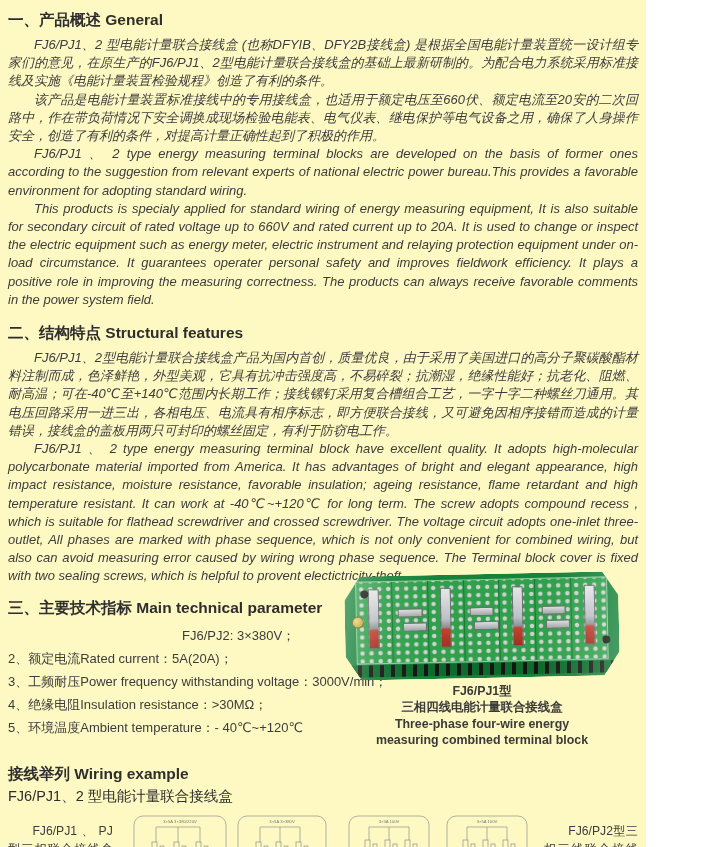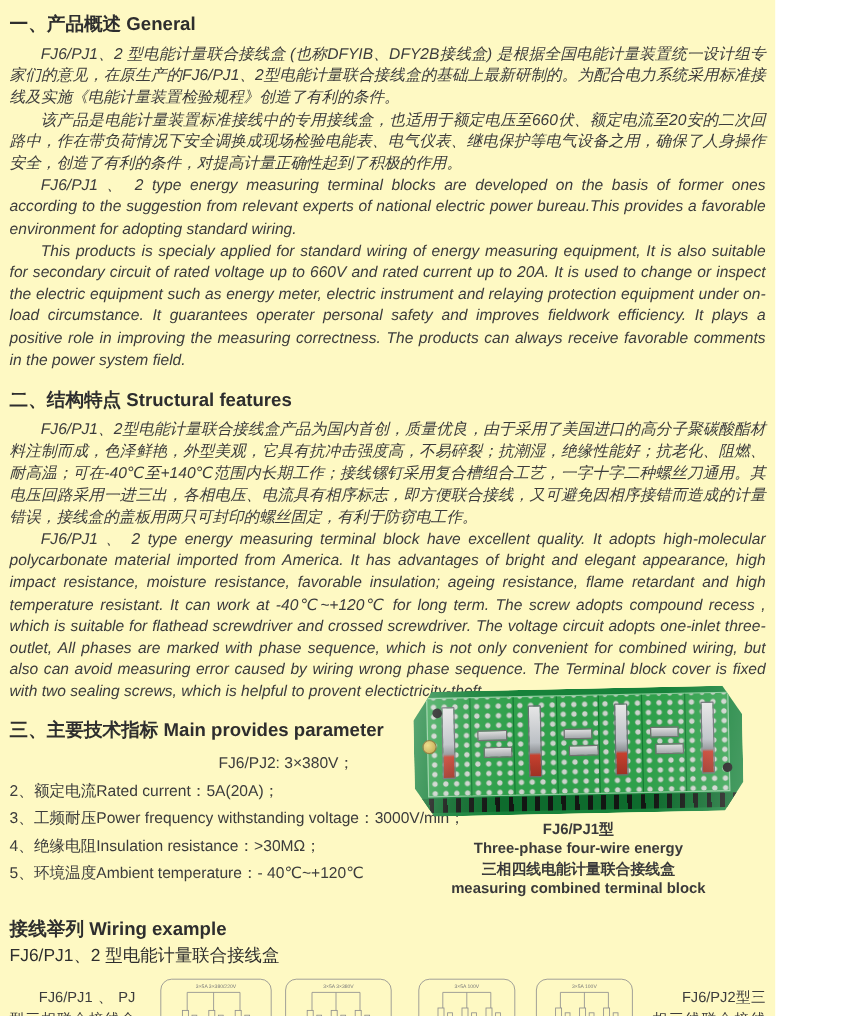--- a/index.html
+++ b/index.html
@@ -90,21 +90,21 @@
   <p class="body en">This products is specialy applied for standard wiring of energy measuring equipment, It is also suitable for secondary circuit of rated voltage up to 660V and rated current up to 20A. It is used to change or inspect the electric equipment such as energy meter, electric instrument and relaying protection equipment under on-load circumstance. It guarantees operater personal safety and improves fieldwork efficiency. It plays a positive role in improving the measuring correctness. The products can always receive favorable comments in the power system field.</p>
 
   <div class="sec2">
     <h2 class="sec">二、结构特点  Structural features</h2>
     <p class="body cn">FJ6/PJ1、2型电能计量联合接线盒产品为国内首创，质量优良，由于采用了美国进口的高分子聚碳酸酯材料注制而成，色泽鲜艳，外型美观，它具有抗冲击强度高，不易碎裂；抗潮湿，绝缘性能好；抗老化、阻燃、耐高温；可在-40℃至+140℃范围内长期工作；接线镙钉采用复合槽组合工艺，一字十字二种螺丝刀通用。其电压回路采用一进三出，各相电压、电流具有相序标志，即方便联合接线，又可避免因相序接错而造成的计量错误，接线盒的盖板用两只可封印的螺丝固定，有利于防窃电工作。</p>
     <p class="body en">FJ6/PJ1 、 2 type energy measuring terminal block have excellent quality. It adopts high-molecular polycarbonate material imported from America. It has advantages of bright and elegant appearance, high impact resistance, moisture resistance, favorable insulation; ageing resistance, flame retardant and high temperature resistant. It can work at -40℃~+120℃ for long term. The screw adopts compound recess , which is suitable for flathead screwdriver and crossed screwdriver. The voltage circuit adopts one-inlet three-outlet, All phases are marked with phase sequence, which is not only convenient for combined wiring, but also can avoid measuring error caused by wiring wrong phase sequence.  The Terminal block cover is fixed with two sealing screws, which is helpful to provent electictricity-theft.</p>
   </div>
 
   <div class="sec3">
     <div class="sec3-left">
-      <h2 class="sec">三、主要技术指标  Main provides parameter</h2>
+      <h2 class="sec">三、主要技术指标  Main technical parameter</h2>
       <div class="spec-row indent">FJ6/PJ2: 3×380V；</div>
       <div class="spec-row">2、额定电流Rated current：5A(20A)；</div>
       <div class="spec-row">3、工频耐压Power frequency withstanding voltage：3000V/min；</div>
       <div class="spec-row">4、绝缘电阻Insulation resistance：&gt;30MΩ；</div>
       <div class="spec-row">5、环境温度Ambient temperature：- 40℃~+120℃</div>
     </div>
 
     <div class="photo-wrap">
       <div class="tb-photo">
         <div class="tb-face">
@@ -117,22 +117,22 @@
           <div class="tb-col v"></div>
         </div>
         <div class="tb-bottom"></div>
         <div class="tb-screw-left"></div>
         <div class="tb-dot dl"></div>
         <div class="tb-dot dr"></div>
         <div class="tb-sheen"></div>
       </div>
       <div class="caption">
         <div>FJ6/PJ1型</div>
+        <div>三相四线电能计量联合接线盒</div>
         <div>Three-phase four-wire energy</div>
-        <div>三相四线电能计量联合接线盒</div>
         <div>measuring combined terminal block</div>
       </div>
     </div>
   </div>
 
   <h2 class="wiring-head">接线举列  Wiring example</h2>
   <div class="wiring-sub">FJ6/PJ1、2 型电能计量联合接线盒</div>
 
   <div class="wrow">
     <div class="wcol-left">

